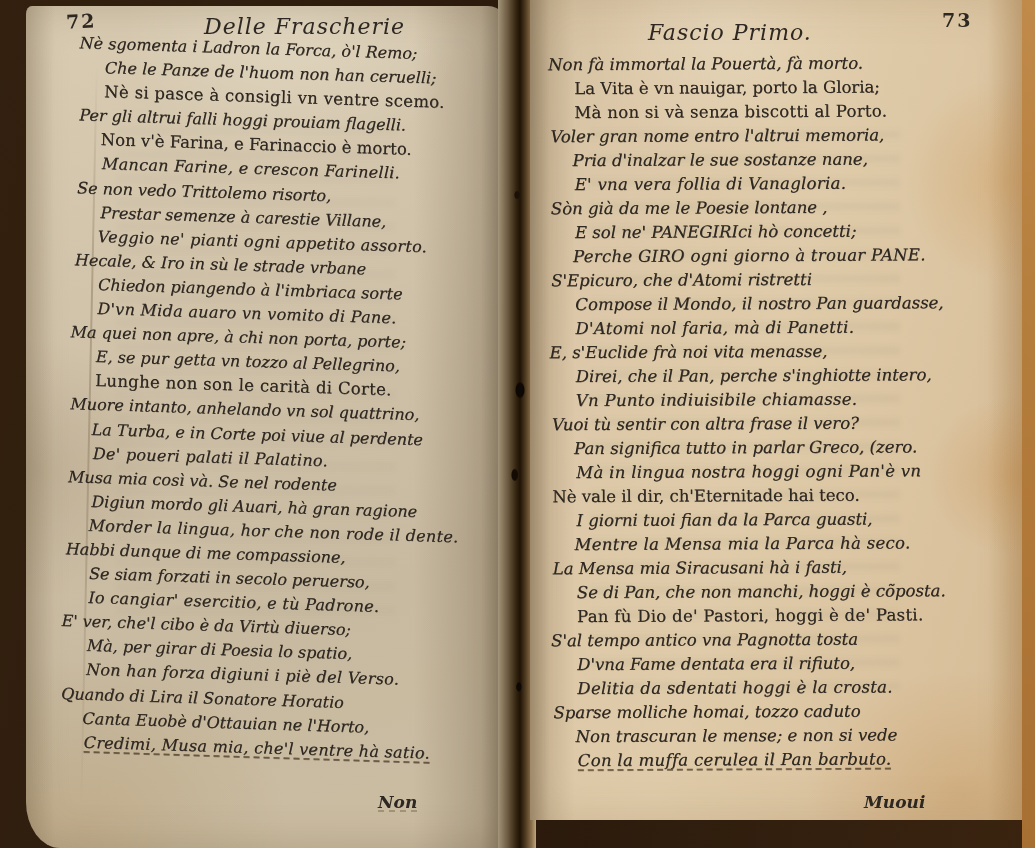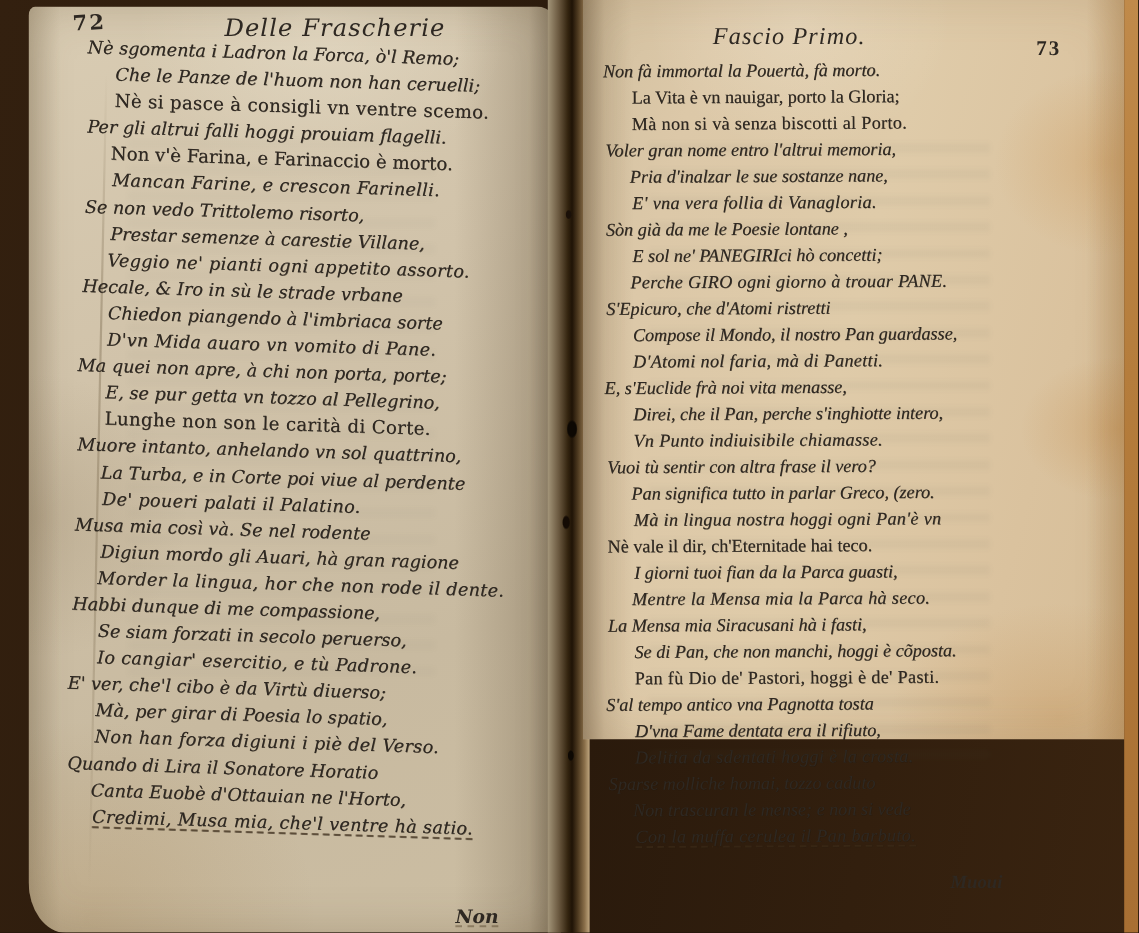--- a/index.html
+++ b/index.html
@@ -17,31 +17,30 @@
     background:
       radial-gradient(60% 30% at 12% 98%, rgba(156,118,64,.22), transparent 70%),
       radial-gradient(40% 22% at 2% 55%, rgba(120,100,70,.18), transparent 70%),
       radial-gradient(50% 25% at 55% 2%, rgba(255,250,235,.25), transparent 70%),
       linear-gradient(90deg, rgba(108,92,66,.25) 0%, transparent 6%),
       linear-gradient(90deg, transparent 80%, rgba(110,94,70,.30) 94%, rgba(58,44,26,.55) 100%),
       linear-gradient(160deg,#d9ccb3 0%,#d1c3aa 35%,#c8baa0 70%,#cbbda2 100%);
     box-shadow:inset 0 0 40px rgba(90,70,40,.25);
   }
   #right-page{
-    left:530px;top:0;width:492px;height:672px;
+    left:530px;top:0;width:492px;height:820px;
     background:
       radial-gradient(30% 18% at 97% 22%, rgba(196,128,48,.25), transparent 70%),
       radial-gradient(26% 14% at 99% 58%, rgba(188,122,46,.28), transparent 70%),
       radial-gradient(45% 22% at 88% 97%, rgba(190,135,70,.30), transparent 70%),
       radial-gradient(40% 25% at 40% 3%, rgba(255,250,238,.22), transparent 70%),
       linear-gradient(90deg, rgba(70,52,30,.40) 0%, rgba(130,108,78,.18) 4%, transparent 9%),
       linear-gradient(90deg, transparent 93%, rgba(160,110,50,.35) 100%),
       linear-gradient(105deg,#d3c1a1 0%,#dcc8a8 18%,#dfcba9 48%,#dac29e 78%,#d6bd97 100%);
     box-shadow:inset 0 0 46px rgba(120,90,50,.18);
-    font-family:Liberation Serif, serif;
   }
   
   #gutter{
     position:absolute;left:498px;top:0;width:38px;height:848px;
     background:
       radial-gradient(7px 12px at 58% 46%, #0d0803 55%, transparent 72%),
       radial-gradient(5px 9px at 44% 56%, #140b04 55%, transparent 75%),
       radial-gradient(4px 7px at 55% 81%, #0d0803 55%, transparent 75%),
       radial-gradient(4px 6px at 50% 23%, #1a1008 55%, transparent 75%),
       linear-gradient(90deg,#a39579 0%,#6b5940 26%,#33240f 48%,#1f1306 58%,#4e3a20 72%,#8a6f4a 88%,#bfa67f 100%);
@@ -50,38 +49,38 @@
   #edge-right{
     position:absolute;right:0;top:0;width:13px;height:848px;
     background:linear-gradient(180deg,#c08a4a 0%,#b57d3c 40%,#a86f33 100%);
   }
   
   .pagenum{position:absolute;font-size:19px;font-weight:bold;letter-spacing:2px;}
   .running-title{position:absolute;font-style:italic;font-size:22px;letter-spacing:1px;white-space:nowrap;text-align:right;}
   #left-pagenum{left:40px;top:4px;transform:rotate(-3deg);}
   #left-title{left:178px;top:8px;}
   #right-title{left:118px;top:20px;}
-  #right-pagenum{left:412px;top:34px;}
+  #right-pagenum{left:412px;top:9px;}
   
   .verse{position:absolute;white-space:nowrap;}
   #left-verse{left:56px;top:32px;width:420px;transform:rotate(1.8deg);transform-origin:50% 0;}
   #right-verse{left:20px;top:52px;width:465px;transform:rotate(-0.3deg);transform-origin:50% 0;}
   .vline{
     font-style:italic;font-size:16px;line-height:24.1px;
     text-shadow:0.3px 0.3px 0.6px rgba(35,26,14,.55);
   }
   #right-verse .vline{font-size:16.5px;line-height:24px;}
   .vline.ind{margin-left:24px;}
   .vline.rom{font-style:normal;font-size:16.5px;}
   .vline:nth-child(3n){letter-spacing:.3px;}
   .vline:nth-child(4n+1){transform:translateX(-2px);}
   .vline:last-child{text-decoration:underline dashed rgba(70,52,28,.45);text-underline-offset:4px;}
   
   .catchword{position:absolute;font-style:italic;font-weight:bold;font-size:17px;}
-  #left-catchword{left:352px;top:818px;text-decoration:underline dashed rgba(70,52,28,.4);text-underline-offset:3px;margin-left:36px;}
+  #left-catchword{left:352px;top:786px;text-decoration:underline dashed rgba(70,52,28,.4);text-underline-offset:3px;}
   #right-catchword{left:334px;top:792px;text-align:center;}
   
   .bleed{
     position:absolute;opacity:.5;filter:blur(2.5px);pointer-events:none;
     background:repeating-linear-gradient(180deg, rgba(85,92,82,.10) 0 9px, transparent 9px 24px);
   }
   #right-bleed{left:60px;top:130px;width:310px;height:560px;}
   #left-bleed{left:90px;top:120px;width:280px;height:500px;opacity:.28;}
   
   #crease{

